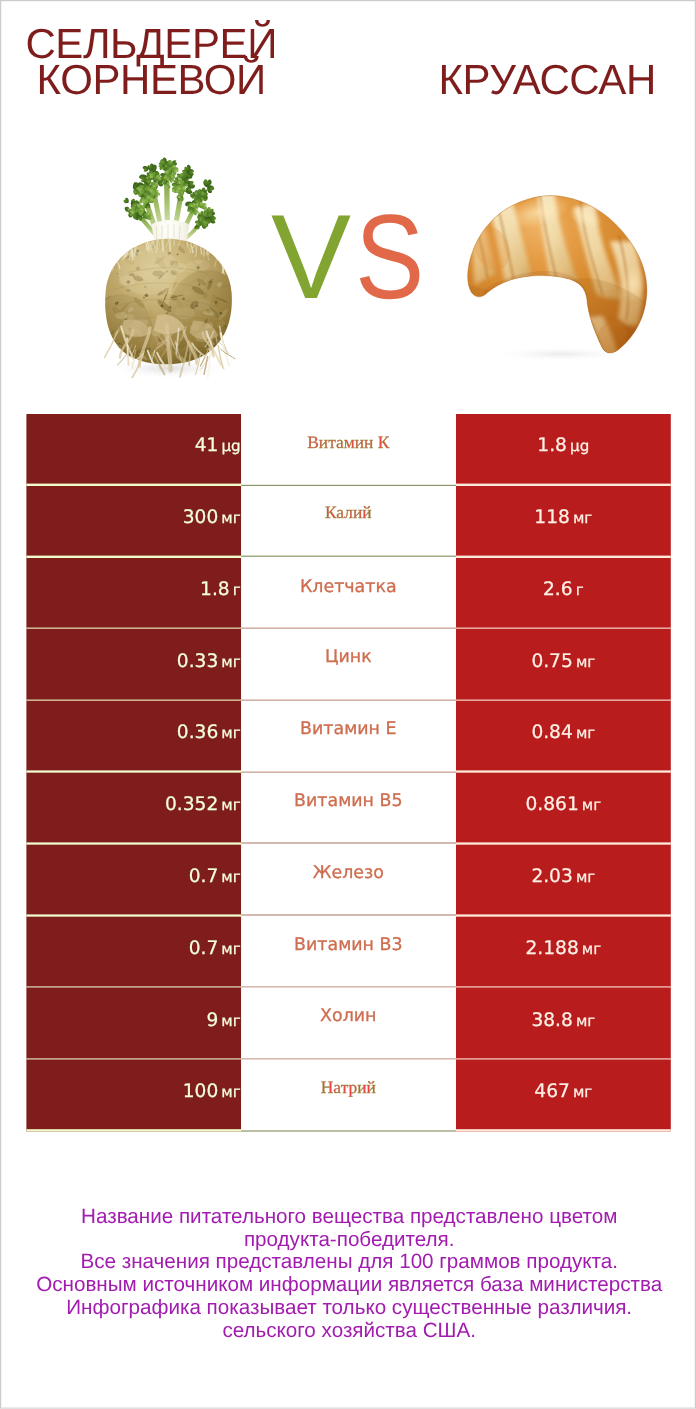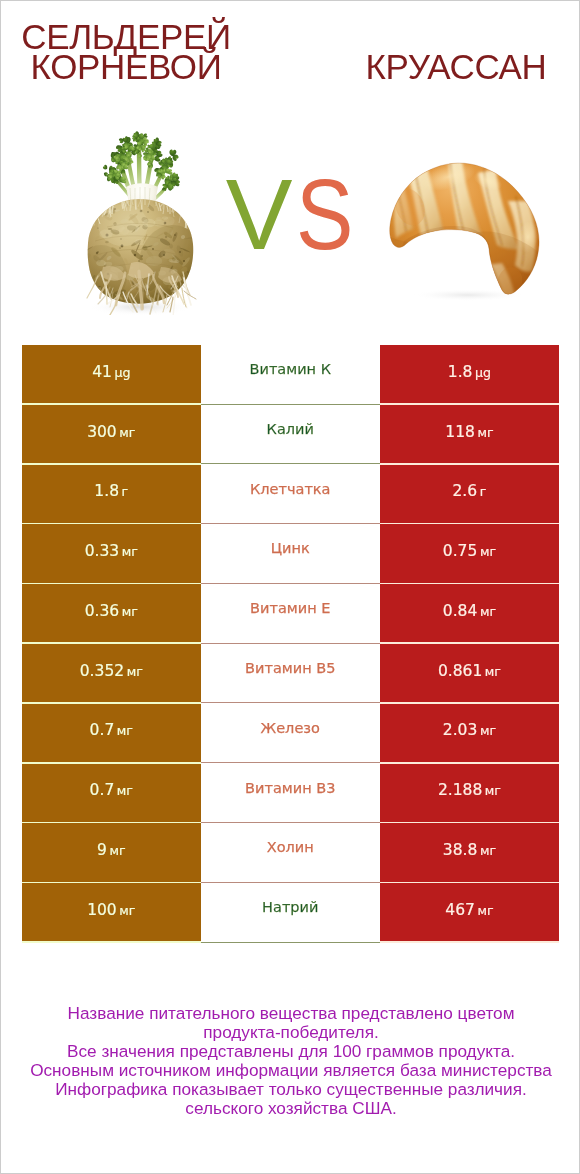--- a/index.html
+++ b/index.html
@@ -20,32 +20,32 @@
   .vs{position:absolute;left:3px;top:163px;width:580px;text-align:center;font-size:100px;line-height:100px;font-weight:400;font-family:"Liberation Sans",sans-serif;}
   .vs span{display:inline-block;}
   .vs .s{transform:scaleX(.86);transform-origin:left center;margin-left:3px;}
   .vs .v{color:#82a532;}
   .vs .s{color:#e1694a;}
 
   
   .table{position:absolute;left:21px;top:344px;width:537px;}
   .row{position:relative;height:59.8px;display:flex;align-items:stretch;}
   .cell{position:relative;display:flex;align-items:center;justify-content:center;box-sizing:border-box;}
-  .cell-l{width:178.6px;background:#a16207;color:#f4ffdf;}
+  .cell-l{width:178.6px;background:#7f1d1d;color:#f4ffdf;justify-content:flex-end;}
   .cell-m{width:179.3px;background:#ffffff;}
   .cell-r{width:179.1px;background:#b91c1c;color:#fff1e6;}
   .row .cell-l .inner,.row .cell-r .inner{position:relative;top:-3.2px;white-space:nowrap;}
   .vgap{position:absolute;left:0;right:0;bottom:0;height:1.6px;}
   .vgap.rowline{height:1px;bottom:.3px;}
   .num{font-family:"DejaVu Sans",sans-serif;font-size:15.5px;font-weight:400;}
   .unit{font-family:"DejaVu Sans",sans-serif;font-size:12.6px;font-weight:400;margin-left:2.6px;}
   .cell-l .num,.cell-l .unit{-webkit-text-stroke:0.22px #f4ffdf;}
   .cell-r .num,.cell-r .unit{-webkit-text-stroke:0.22px #fff1e6;}
   .nutrient{position:relative;top:-5.8px;font-family:"DejaVu Sans",sans-serif;font-size:14.5px;font-weight:400;white-space:nowrap;}
-  .win-l .nutrient{color:#14532d;-webkit-text-stroke:0.25px #7e9a3a;}
+  .win-l .nutrient{color:#ef4444;font-family:Liberation Serif, serif;-webkit-text-stroke:0.25px #7e9a3a;}
   .win-r .nutrient{color:#ce6d4f;-webkit-text-stroke:0.25px #ce6d4f;}
 
   
   .footer{position:absolute;left:0;top:1003px;width:580px;text-align:center;color:#a21caf;font-size:17.2px;line-height:19.05px;}
 </style>
 </head>
 <body>
 
 <div class="page">
 

